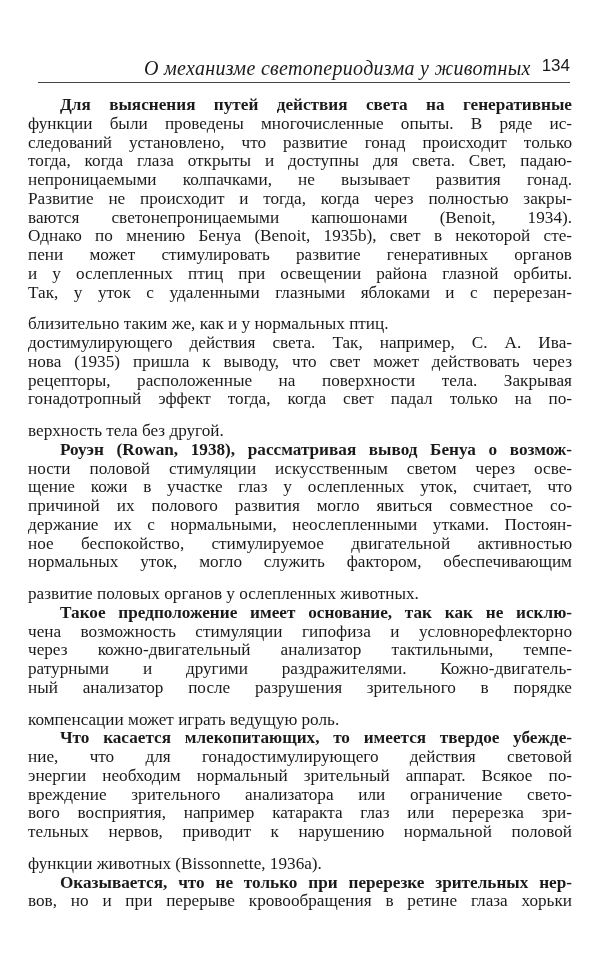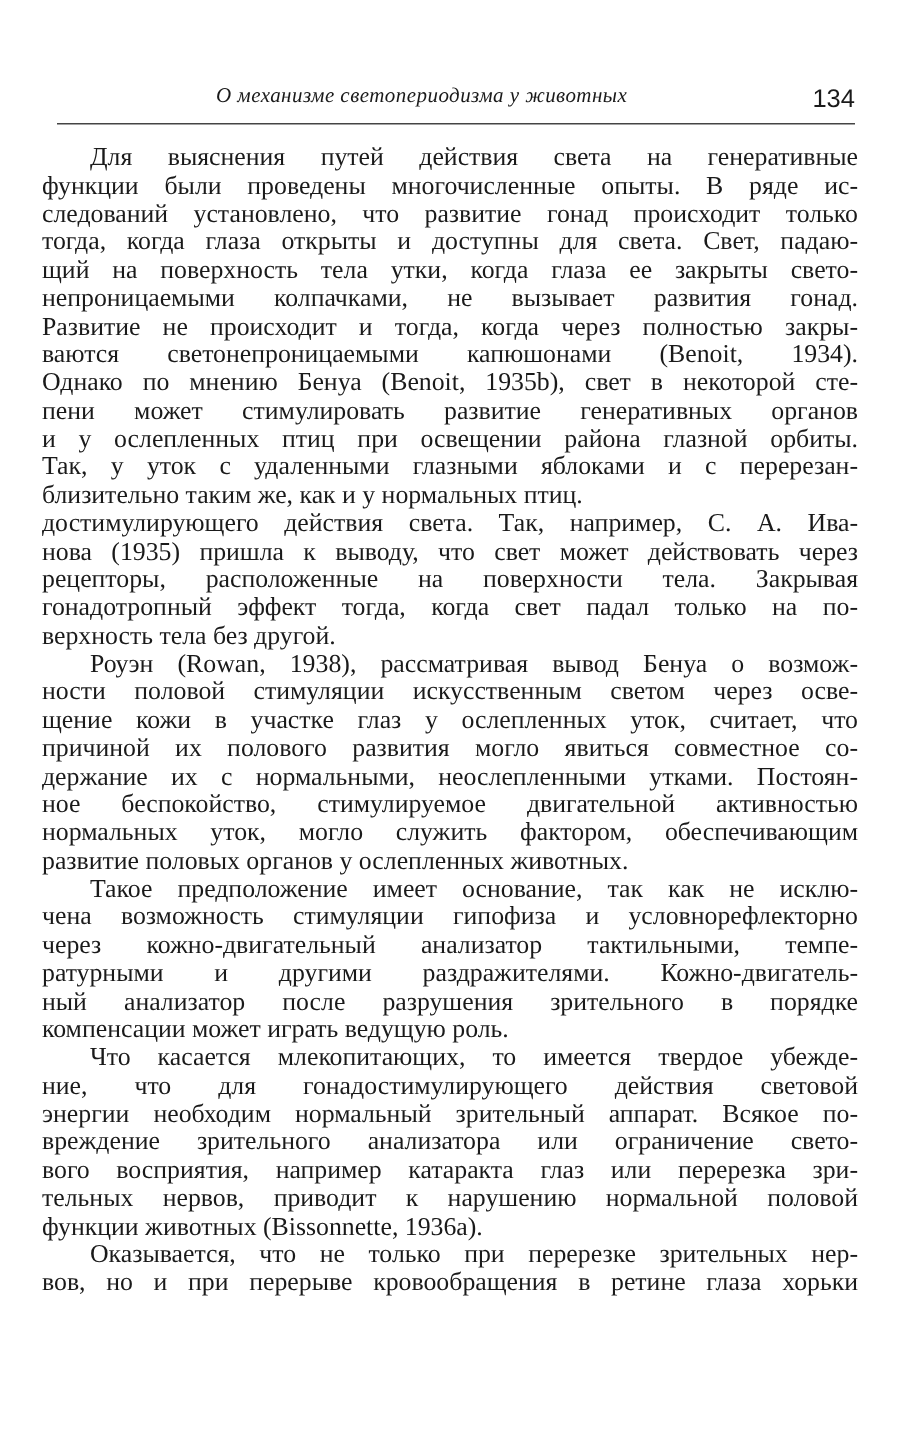--- a/index.html
+++ b/index.html
@@ -1,42 +1,41 @@
 <!DOCTYPE html>
 <html><head>
 <meta charset="utf-8">
 <style>
   html, body { margin:0; padding:0; background:#fff; }
   body { width:600px; height:967px; position:relative; overflow:hidden; color:#1a1a1a;
          font-family:"Liberation Serif", "DejaVu Serif", serif; }
   .header { position:absolute; top:57px; left:40px; width:530px; height:24px; }
-  .running-title { position:absolute; left:104px; top:0; font-style:italic; font-size:14px; letter-spacing:0.3px;text-align:center; }
+  .running-title { position:absolute; left:104px; top:0; font-style:italic; font-size:20px; letter-spacing:0.3px;text-align:center; }
   .page-number { position:absolute; right:0; top:-1px; font-size:17px; font-family:"Liberation Sans", sans-serif; }
   .rule { position:absolute; top:82px; left:38px; width:532px; height:0; border-top:1.2px solid #444; }
   .body { position:absolute; top:96px; left:28px; width:544px; font-size:17.2px; line-height:18.75px; text-align:justify; }
   .line { display:block; white-space:nowrap; text-align:justify; text-align-last:justify; height:18.75px; }
-  .line.last { text-align-last:left; }
-  .line.indent { padding-left:32px; }
+  .line.last { text-align-last:left;margin-top:13px; }
+  .line.indent { padding-left:32px;font-weight:bold; }
 </style>
 </head>
 <body>
 
 <div class="header">
   <span class="running-title">О механизме светопериодизма у животных</span>
   <span class="page-number">134</span>
 </div>
 <div class="rule"></div>
 
 <div class="body" id="body">
     <div>
       <span class="line indent">Для выяснения путей действия света на генеративные</span>
       <span class="line">функции были проведены многочисленные опыты. В ряде ис-</span>
       <span class="line">следований установлено, что развитие гонад происходит только</span>
       <span class="line">тогда, когда глаза открыты и доступны для света. Свет, падаю-</span>
-      <span class="line">щий на поверхность тела утки, когда глаза ее закрыты свето-</span>
       <span class="line">непроницаемыми колпачками, не вызывает развития гонад.</span>
       <span class="line">Развитие не происходит и тогда, когда через полностью закры-</span>
       <span class="line">ваются светонепроницаемыми капюшонами (Benoit, 1934).</span>
       <span class="line">Однако по мнению Бенуа (Benoit, 1935b), свет в некоторой сте-</span>
       <span class="line">пени может стимулировать развитие генеративных органов</span>
       <span class="line">и у ослепленных птиц при освещении района глазной орбиты.</span>
       <span class="line">Так, у уток с удаленными глазными яблоками и с перерезан-</span>
       <span class="line last">близительно таким же, как и у нормальных птиц.</span>
     </div>
     <div>

